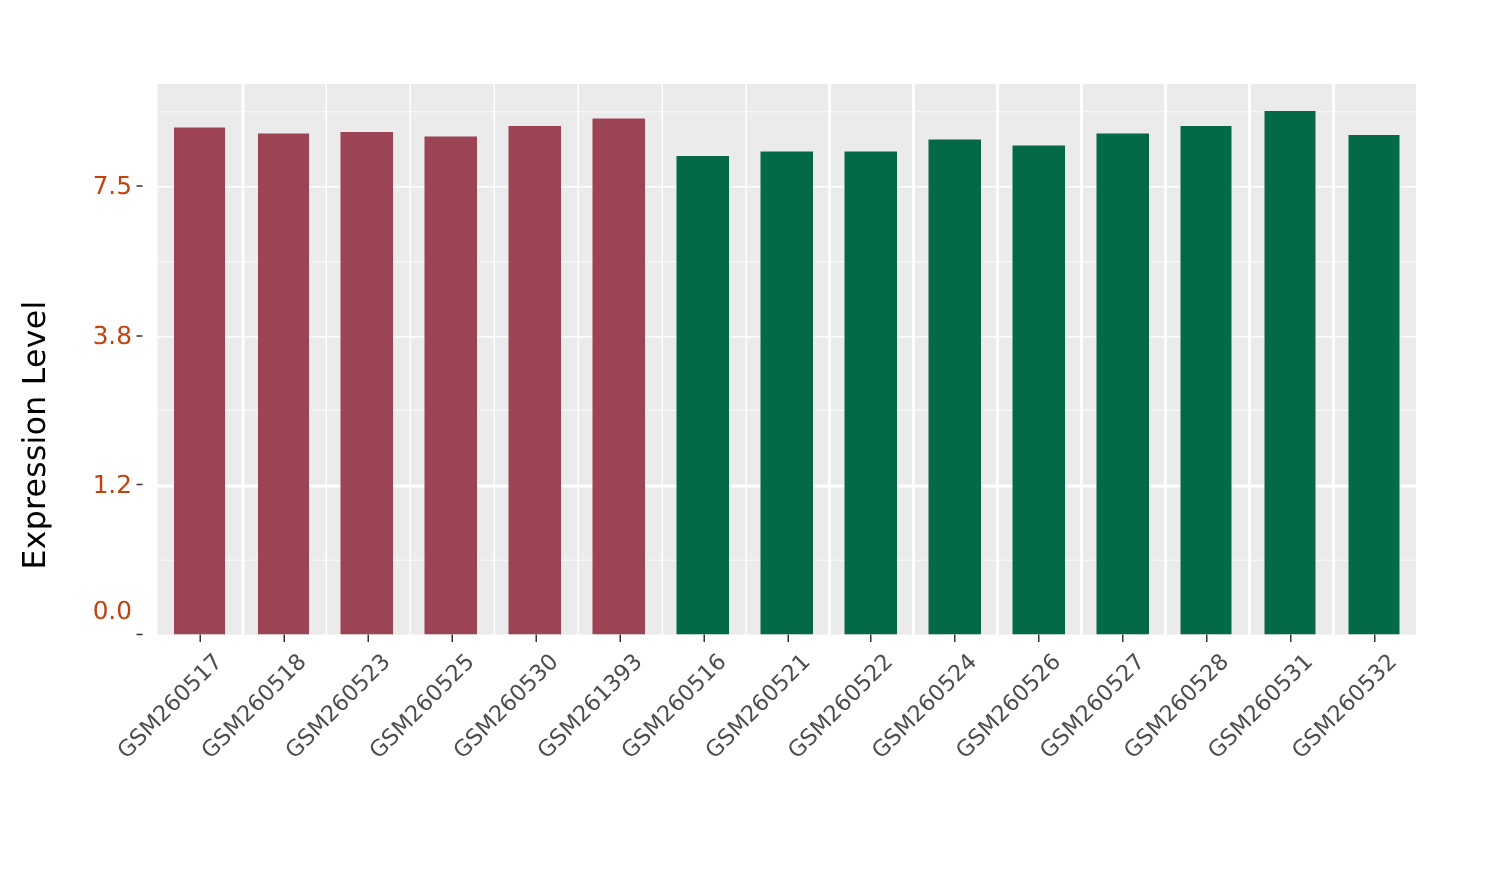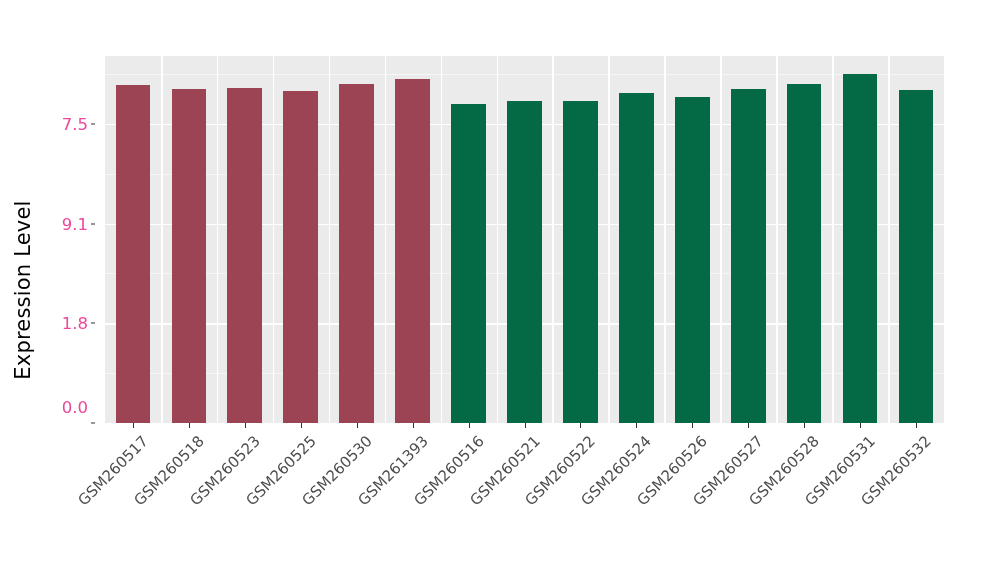--- a/index.html
+++ b/index.html
@@ -46,21 +46,21 @@
     position: absolute;
     left: 46px;
     top: 0;
     width: 52px;
     height: 580px;
   }
   .y-tick-label {
     position: absolute;
     right: 10px;
     font-size: 16.5px;
-    color: #ec4899;
+    color: #c2410c;
     text-align: right;
     white-space: nowrap;
     transform: translateY(-50%);
     margin-left: 48px;
   }
   .y-tick-mark {
     position: absolute;
     width: 4px;
     height: 1px;
     background: #333333;
@@ -151,23 +151,23 @@
 
 <div id="chart-root">
 
   <div id="y-axis-title">
     <span>Expression Level</span>
   </div>
 
   <div id="y-tick-labels">
       <div class="y-tick-label" style="top: 407px;">0.0</div>
       <div class="y-tick-mark" style="top: 423px;"></div>
-      <div class="y-tick-label" style="top: 323.272px;">1.8</div>
+      <div class="y-tick-label" style="top: 323.272px;">1.2</div>
       <div class="y-tick-mark" style="top: 323.272px;"></div>
-      <div class="y-tick-label" style="top: 223.543px;">9.1</div>
+      <div class="y-tick-label" style="top: 223.543px;">3.8</div>
       <div class="y-tick-mark" style="top: 223.543px;"></div>
       <div class="y-tick-label" style="top: 123.815px;">7.5</div>
       <div class="y-tick-mark" style="top: 123.815px;"></div>
     </div>
 
   <div id="panel">
     <div id="grid-layer">
         <div class="grid-minor-h" style="top: 317.136px;"></div>
         <div class="grid-minor-h" style="top: 217.408px;"></div>
         <div class="grid-minor-h" style="top: 117.679px;"></div>

